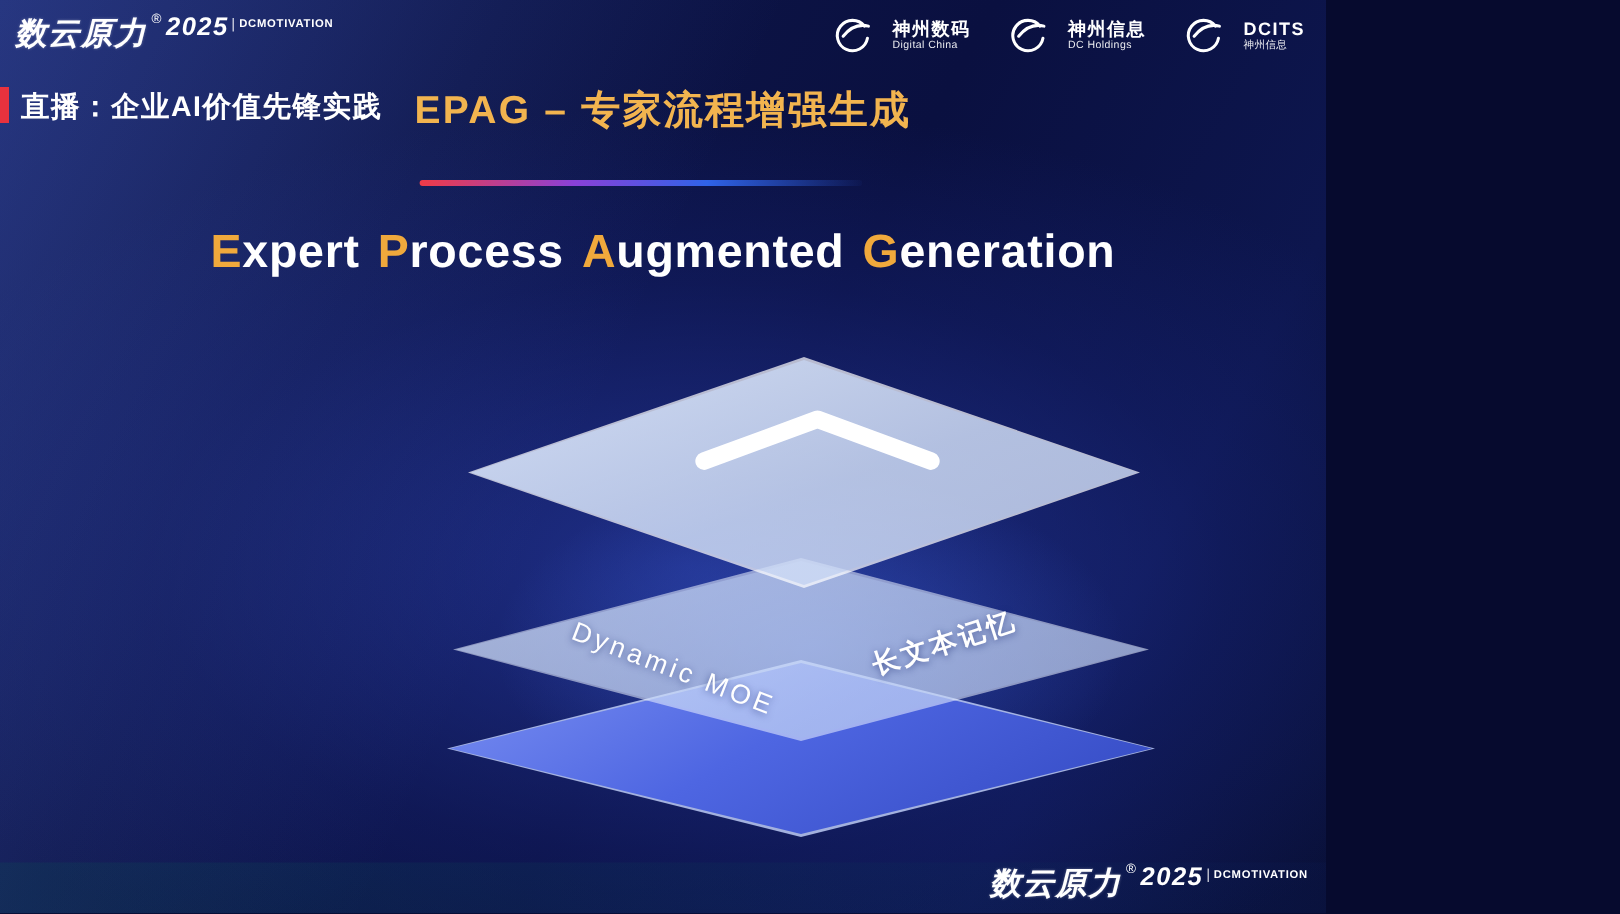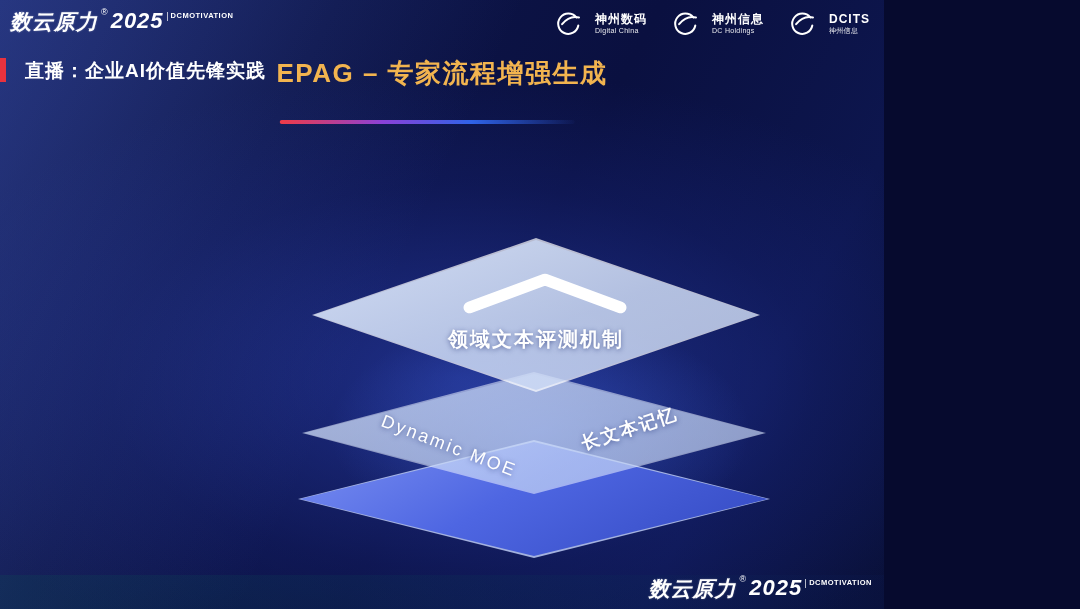--- a/index.html
+++ b/index.html
@@ -14,27 +14,27 @@
   .bottom-strip { position:absolute; left:0; right:0; bottom:0; height:34px;
     background:linear-gradient(90deg, rgba(12,70,85,0.30), rgba(12,28,90,0.15)); }
 
   
   .brand { position:absolute; display:flex; align-items:flex-start; gap:3px; white-space:nowrap; }
   .brand-top { left:10px; top:8px; }
   .brand-bottom { right:12px; bottom:6px; }
   .brand-cn { font-size:21px; font-weight:bold; font-style:italic; letter-spacing:1px;
     text-shadow:0 0 2px rgba(255,255,255,0.35); }
   .brand-reg { font-size:9px; margin-top:-1px; }
-  .brand-year { font-size:22px; font-weight:bold; font-style:italic; letter-spacing:1px; }
+  .brand-year { font-size:17px; font-weight:bold; font-style:italic; letter-spacing:1px; }
   .brand-sub { display:flex; font-size:7.5px; font-weight:bold;
     line-height:1.15; letter-spacing:0.5px; margin-top:4px; padding-left:3px;
     border-left:1px solid rgba(255,255,255,0.7); }
 
   
-  .live-row { position:absolute; left:0; top:58px; display:flex; align-items:flex-start; gap:19px; }
+  .live-row { position:absolute; left:0; top:58px; display:flex; align-items:flex-start; gap:8px; }
   .live-bar { width:6px; height:24px; background:#e8323e; }
   .live-text { font-size:19px; font-weight:bold; letter-spacing:1px; }
 
   
   .partners { position:absolute; right:14px; top:10px; display:flex; align-items:center; gap:24px; }
   .partner { display:flex; align-items:center; gap:14px; }
   .partner-icon svg { width:27px; height:27px; display:block; }
   .partner-text { display:flex; flex-direction:column; line-height:1.2; }
   .p-line1 { font-size:12px; font-weight:bold; letter-spacing:1px; }
   .p-line2 { font-size:7px; opacity:0.92; letter-spacing:0.3px; }
@@ -141,40 +141,40 @@
   </div>
 
   <div class="live-row">
     <span class="live-bar"></span>
     <span class="live-text">直播：企业AI价值先锋实践</span>
   </div>
 
   <h1 class="epag-title">EPAG – 专家流程增强生成</h1>
   <div class="divider"></div>
 
+  <h2 class="main-title"><span class="word"><span class="initial">E</span><span class="rest">xpert</span></span><span class="word"><span class="initial">P</span><span class="rest">rocess</span></span><span class="word"><span class="initial">A</span><span class="rest">ugmented</span></span><span class="word"><span class="initial">G</span><span class="rest">eneration</span></span></h2>
 
   <div class="stack-glow"></div>
 
   <div class="diamond layer-bottom">
     <div class="inner"></div>
   </div>
   <div class="diamond layer-mid">
     <div class="inner"></div>
   </div>
   <div class="diamond layer-top">
     <div class="inner"></div>
   </div>
 
   <div class="chevron">
     <svg viewBox="0 0 200 60">
         <polyline points="16,46 100,15 184,46" fill="none" stroke="#ffffff" stroke-width="13" stroke-linecap="round" stroke-linejoin="round"></polyline>
       </svg>
   </div>
 
-  <div class="layer-label lbl-top">领域文本评测机制</div>
   <div class="layer-label lbl-dynamic">Dynamic MOE</div>
   <div class="layer-label lbl-long">长文本记忆</div>
 
   <div class="bottom-strip"></div>
 
   <div class="brand brand-bottom">
     <span class="brand-cn">数云原力</span>
     <span class="brand-reg">®</span>
     <span class="brand-year">2025</span>
     <span class="brand-sub">

